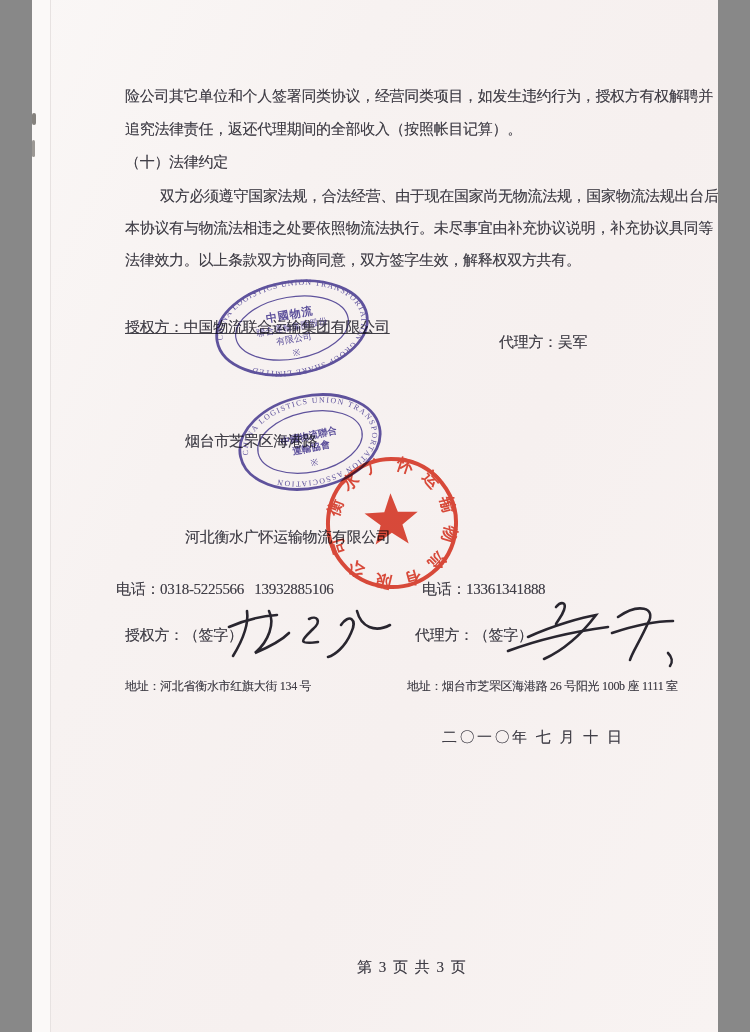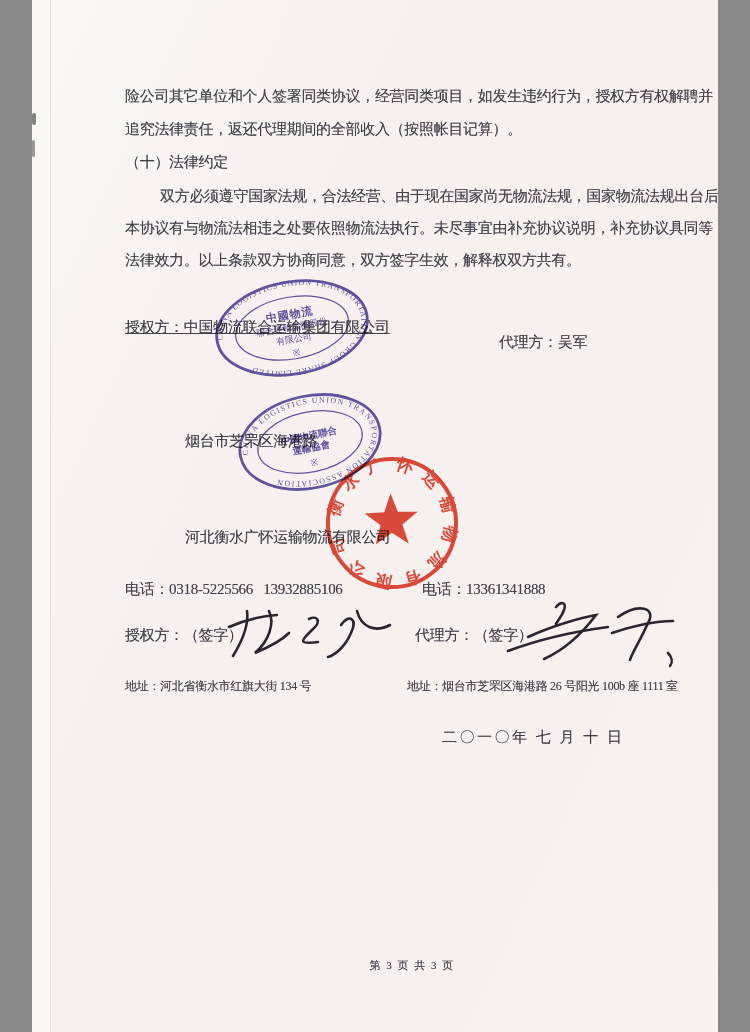--- a/index.html
+++ b/index.html
@@ -19,21 +19,21 @@
   .line{
     position:absolute;
     font-size:15px;
     letter-spacing:-0.3px;
     color:#413f47;
     white-space:pre;
     text-shadow:0 0 .5px rgba(70,68,80,.55);
   }
   .small{font-size:12px;}
   .date{letter-spacing:2.5px;}
-  .footer{font-size:11px;letter-spacing:1.5px;}
+  .footer{font-size:15px;letter-spacing:1.5px;}
   .stamp{position:absolute;mix-blend-mode:multiply;opacity:.92;}
   .sig{position:absolute;mix-blend-mode:multiply;}
   svg text{font-family:"Liberation Serif","DejaVu Serif",serif;}
 </style>
 </head>
 <body>
 
 <div class="page">
 
   <div class="edge-strip"></div>
@@ -46,21 +46,21 @@
   <div class="line" style="left:93px;top:153px;">（十）法律约定</div>
   <div class="line" style="left:128px;top:187px;">双方必须遵守国家法规，合法经营、由于现在国家尚无物流法规，国家物流法规出台后</div>
   <div class="line" style="left:93px;top:219px;">本协议有与物流法相违之处要依照物流法执行。未尽事宜由补充协议说明，补充协议具同等</div>
   <div class="line" style="left:93px;top:251px;">法律效力。以上条款双方协商同意，双方签字生效，解释权双方共有。</div>
 
   <div class="line" style="left:93px;top:318px;text-decoration:underline;">授权方：中国物流联合运输集团有限公司</div>
   <div class="line" style="left:467px;top:333px;">代理方：吴军</div>
   <div class="line" style="left:153px;top:432px;">烟台市芝罘区海港路</div>
   <div class="line" style="left:153px;top:528px;">河北衡水广怀运输物流有限公司</div>
 
-  <div class="line" style="left:93px;top:580px;">电话：0318-5225566   13932885106</div>
+  <div class="line" style="left:84px;top:580px;">电话：0318-5225566   13932885106</div>
   <div class="line" style="left:390px;top:580px;">电话：13361341888</div>
 
   <div class="line" style="left:93px;top:626px;">授权方：（签字）</div>
   <div class="line" style="left:383px;top:626px;">代理方：（签字）</div>
 
   <div class="line small" style="left:93px;top:678px;">地址：河北省衡水市红旗大街 134 号</div>
   <div class="line small" style="left:375px;top:678px;">地址：烟台市芝罘区海港路 26 号阳光 100b 座 1111 室</div>
 
   <div class="line date" style="left:410px;top:728px;">二〇一〇年 七 月 十 日</div>
 

